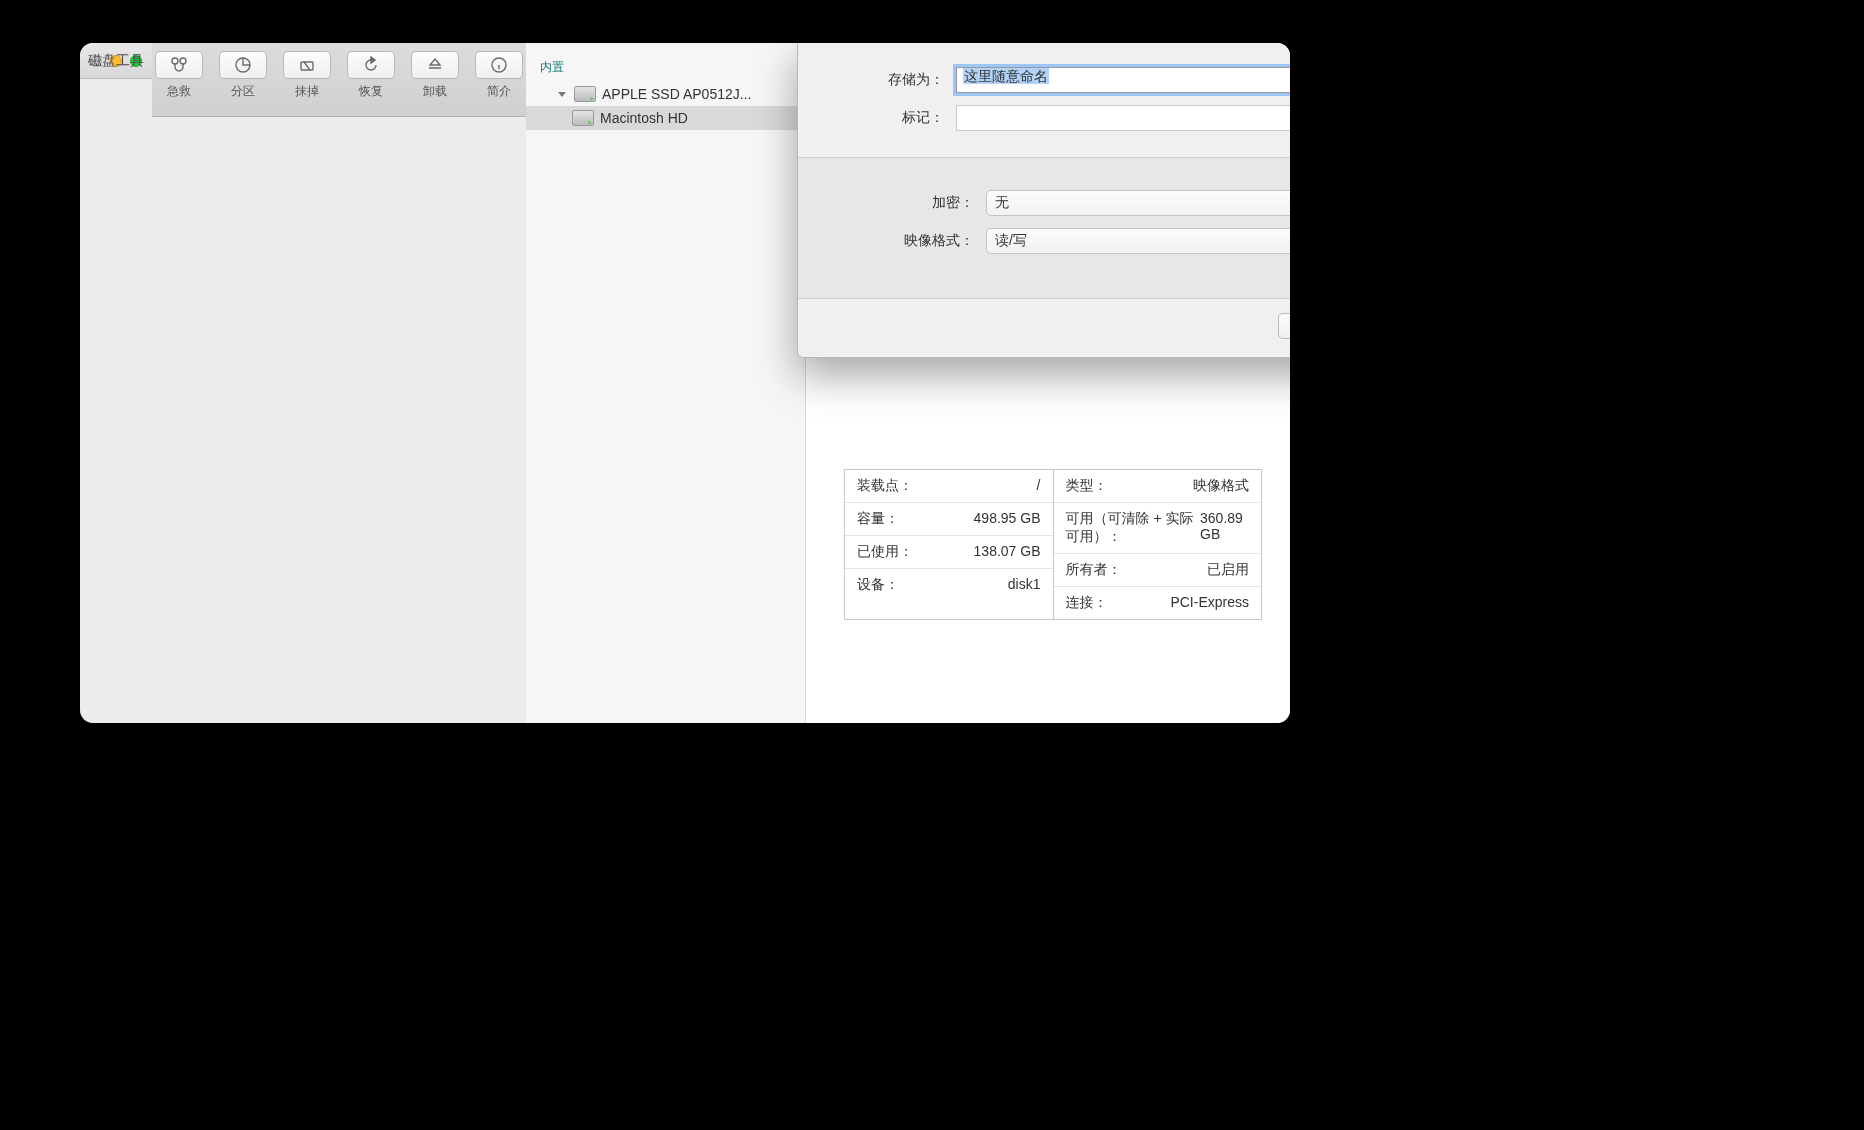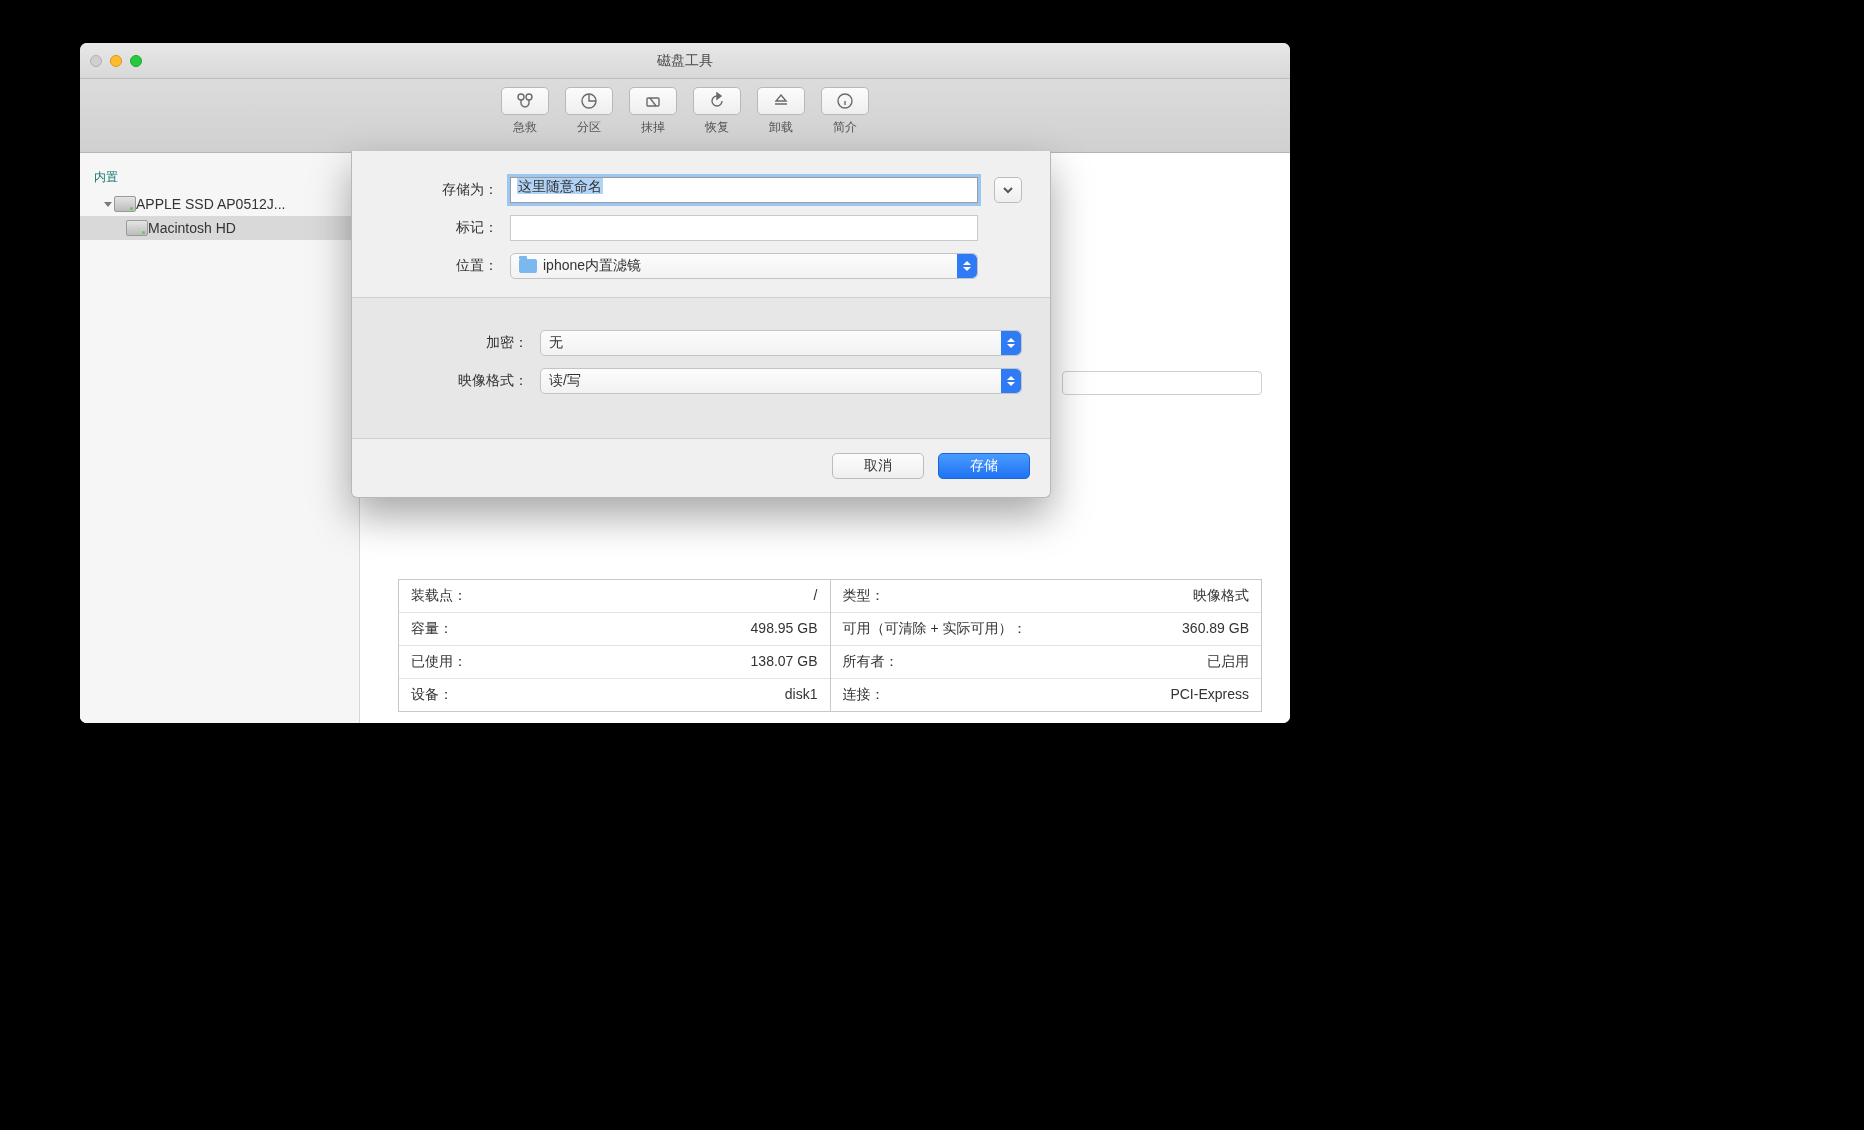--- a/index.html
+++ b/index.html
@@ -12,25 +12,25 @@
     height: 1130px;
     position: relative;
   }
   .window {
     position: absolute;
     left: 80px;
     top: 43px;
     width: 1210px;
     height: 680px;
     background: #ececec;
-    border-radius: 7px;
+    border-radius: 13px;
     box-shadow: 0 20px 60px rgba(0,0,0,0.6);
     overflow: hidden;
     display: flex;
-    flex-direction: column;
+    flex-direction: row;
   }
   .titlebar {
     height: 36px;
     background: linear-gradient(#e8e8e8, #d8d8d8);
     border-bottom: 1px solid #bdbdbd;
     display: flex;
     align-items: center;
     padding: 0 10px;
     position: relative;
   }
@@ -69,21 +69,21 @@
   .tb-icon { width: 18px; height: 18px; fill: none; stroke: #6a6a6a; stroke-width: 1.4; }
 
   .body { flex: 1; display: flex; background: #fff; }
   .sidebar {
     width: 280px;
     border-right: 1px solid #d6d6d6;
     background: #f6f6f6;
     padding-top: 10px;
   }
   .sb-header { font-size: 12px; color: #0f766e; padding: 6px 14px; }
-  .sb-row { display: flex; align-items: center; padding: 4px 10px 4px 24px; font-size: 14px; color: #333; gap: 0; }
+  .sb-row { display: flex; align-items: center; padding: 4px 10px 4px 32px; font-size: 14px; color: #333; gap: 6px; }
   .sb-row.child { padding-left: 46px; background: #d9d9d9; }
   .disclosure { width: 0; height: 0; border-top: 5px solid #7a7a7a; border-left: 4px solid transparent; border-right: 4px solid transparent; margin-right: 2px; }
   .disk-icon { width: 22px; height: 16px; background: linear-gradient(#e4e4e4,#bcbcbc); border: 1px solid #9a9a9a; border-radius: 2px; position: relative; }
   .disk-icon::after { content:""; position:absolute; bottom:1px; right:2px; width:3px; height:3px; border-radius:50%; background:#6ac46a; }
 
   .main { flex: 1; position: relative; }
 
   
   .info-right {
     position: absolute;
@@ -375,34 +375,20 @@
               </div>
             </div>
           </div>
           <div class="sheet-row">
             <div class="lbl">标记：</div>
             <div class="ctrl">
               <div class="text-input"><span></span></div>
               <div style="width:28px"></div>
             </div>
           </div>
-          <div class="sheet-row" style="margin-bottom:4px">
-            <div class="lbl">位置：</div>
-            <div class="ctrl">
-              <div class="popup">
-                <div class="folder-icon"></div>
-                <span>iphone内置滤镜</span>
-                <div class="popup-arrows">
-                  <div class="updown up"></div>
-                    <div class="updown down"></div>
-                </div>
-              </div>
-              <div style="width:28px"></div>
-            </div>
-          </div>
         </div>
 
         <div class="sheet-mid">
           <div class="sheet-row">
             <div class="lbl">加密：</div>
             <div class="ctrl">
               <div class="select">
                 <span>无</span>
                 <div class="select-arrows">
                   <div class="updown up"></div>

